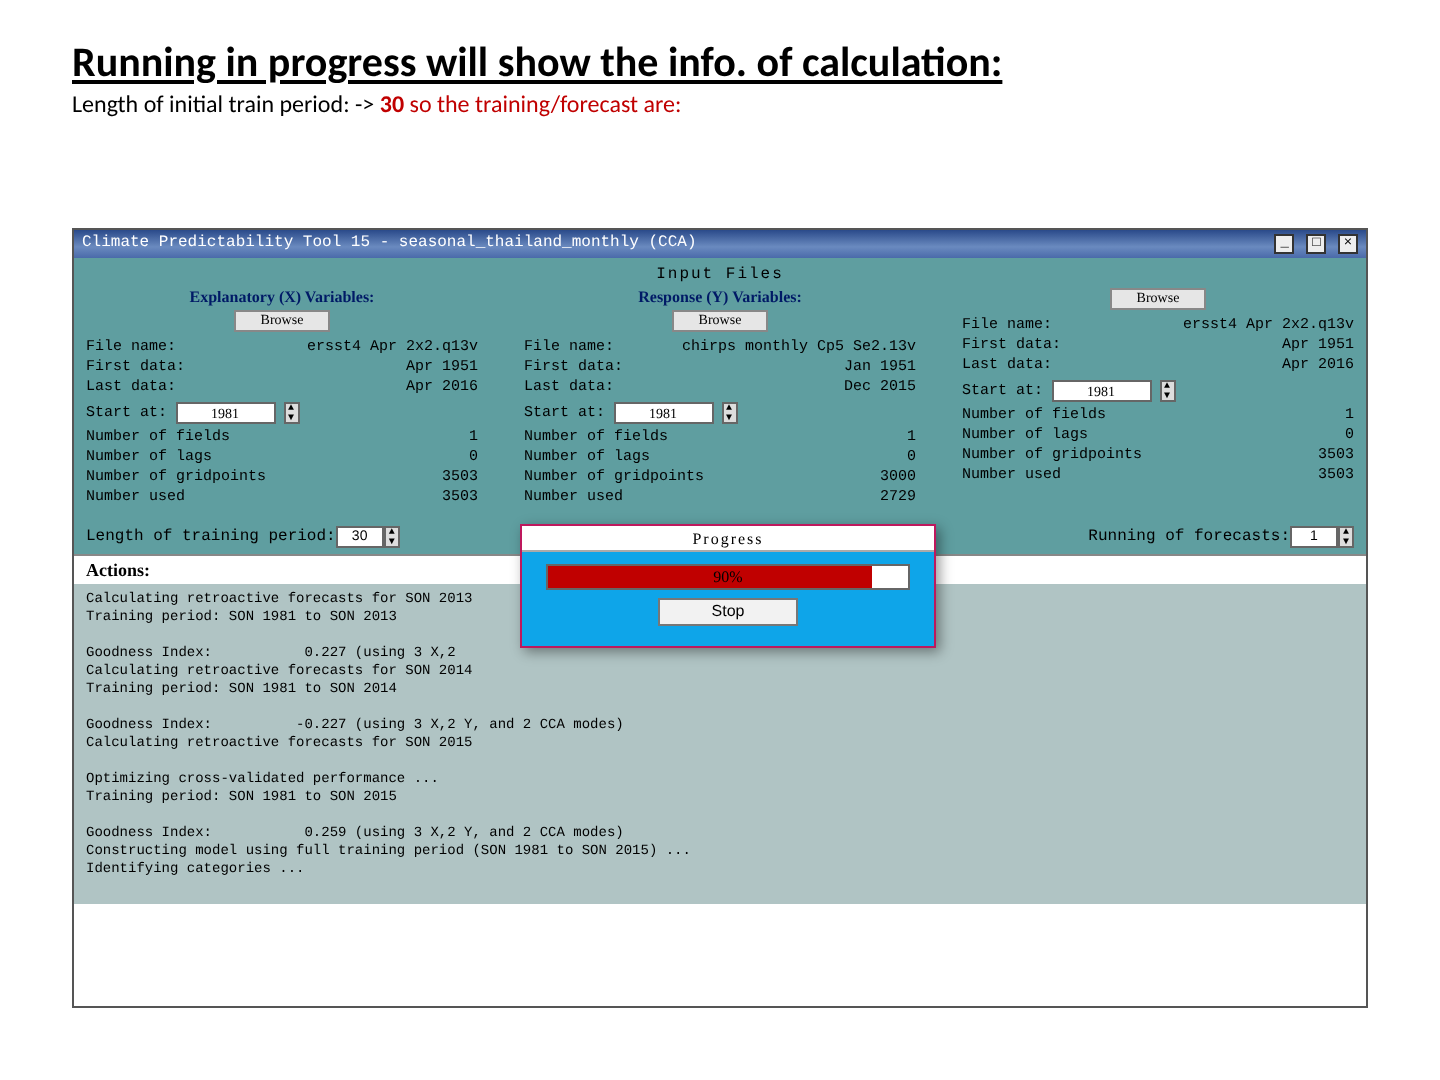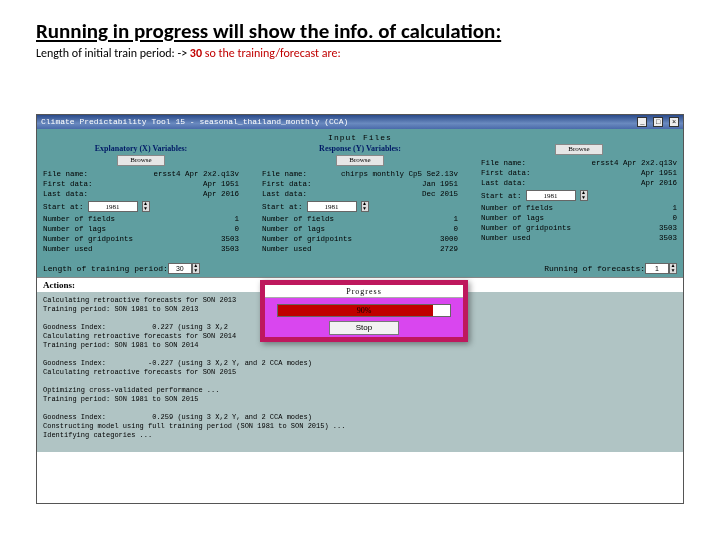--- a/index.html
+++ b/index.html
@@ -82,23 +82,23 @@
     border-top: 1px solid #888;
   }
   .output {
     background: #b0c4c4; padding: 4px 6px 12px 6px;
     font-size: 7px; line-height: 9px; color: #000;
     white-space: pre; font-family: "Courier New", monospace;
     height: 160px; overflow: hidden;
   }
 
   .progress-dialog {
-    position: absolute; left: 260px; top: 280px;
+    position: absolute; left: 260px; top: 262px;
     width: 208px; height: 62px;
-    background: #d946ef; border: 5px solid #be185d;
+    background: #0ea5e9; border: 1px solid #be185d;
     box-shadow: 2px 2px 6px rgba(0,0,0,.4);
     font-family: Georgia, serif;
   }
   .pd-title {
     height: 13px; background: #fff; border-bottom: 1px solid #aaa;
     font-size: 8px; line-height: 13px; text-align: center; letter-spacing: 1px;
   }
   .pd-bar-outer {
     margin: 6px 12px 4px 12px; height: 13px;
     border: 1px solid #666; background: #fff; position: relative;

